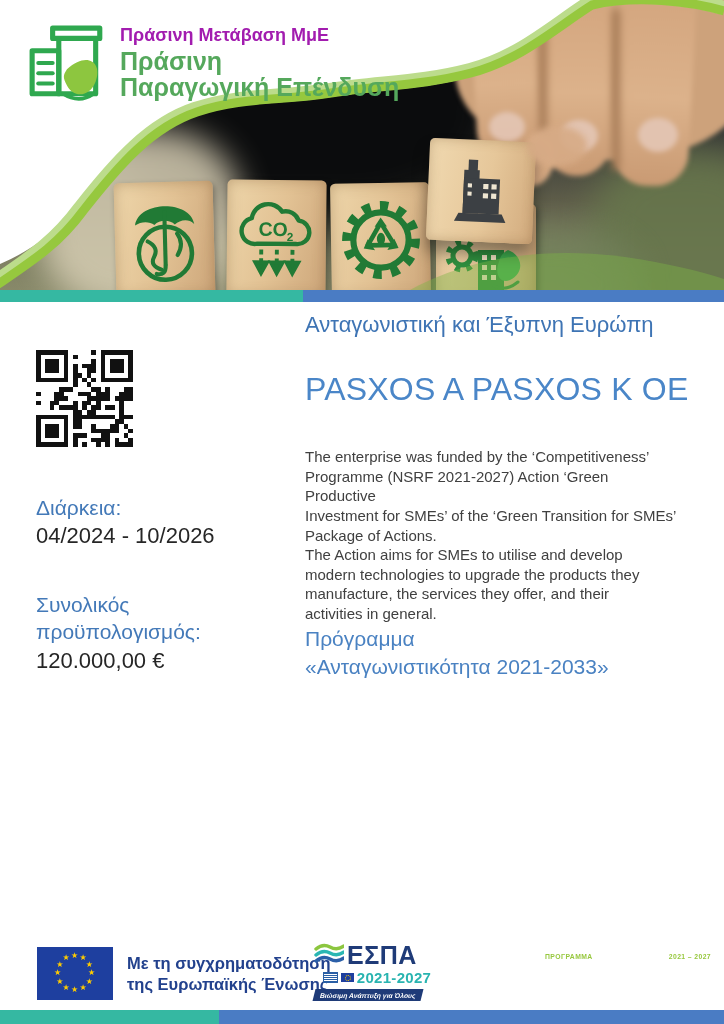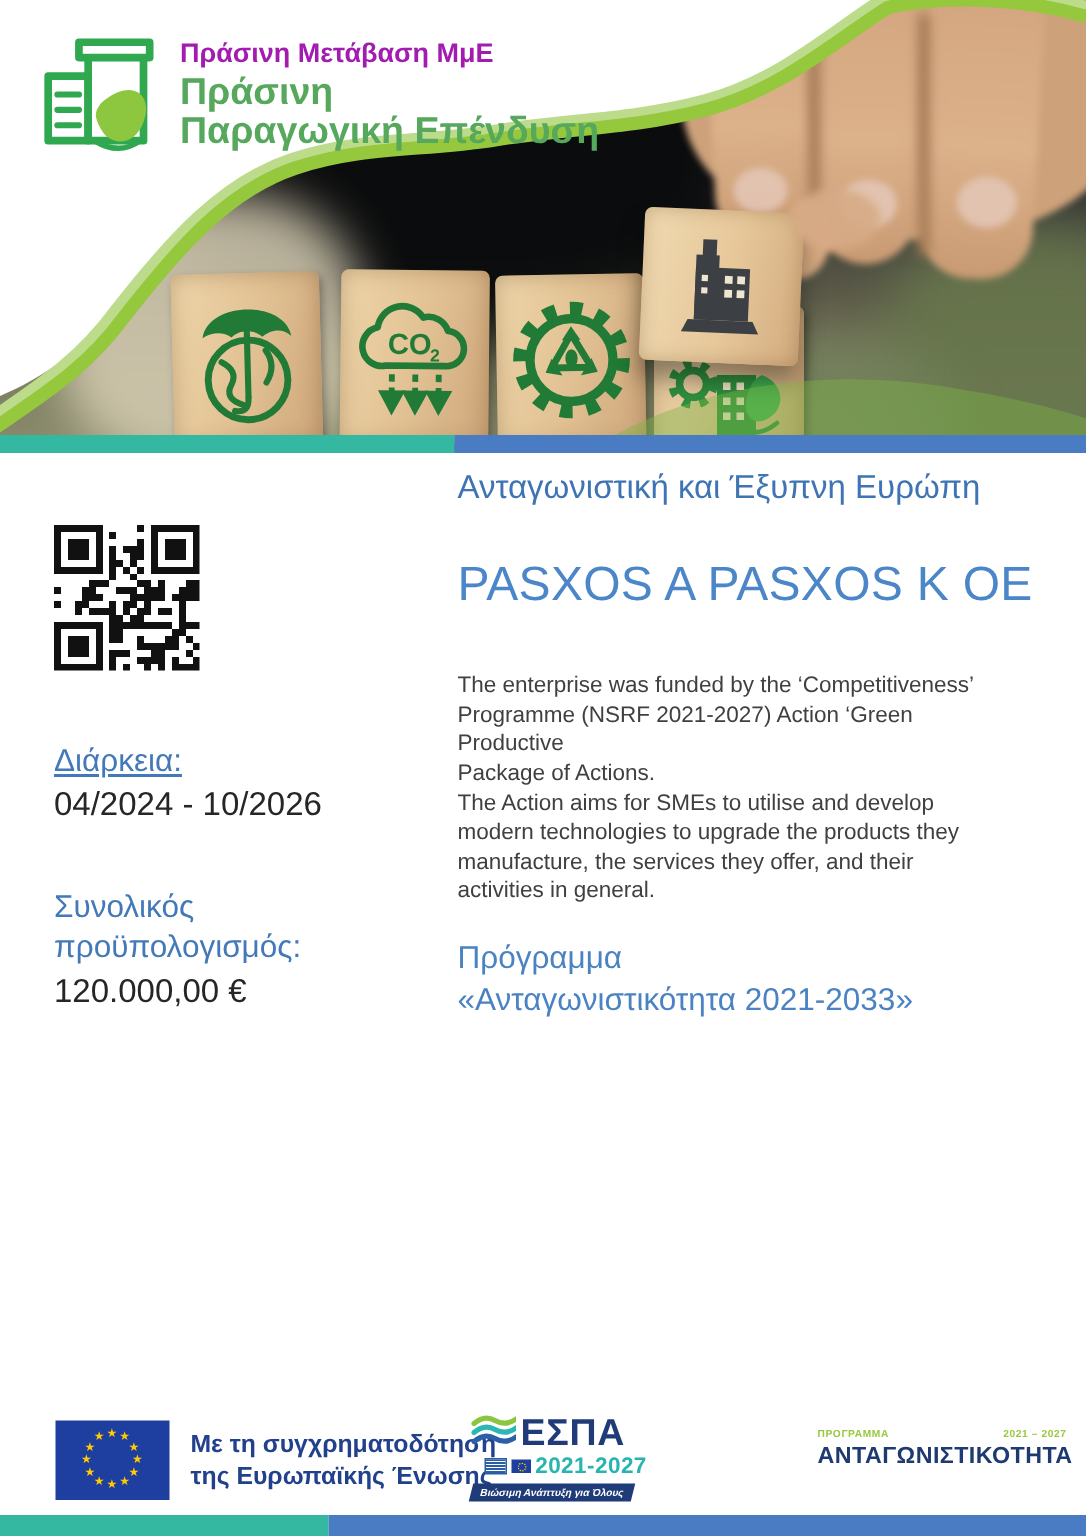--- a/index.html
+++ b/index.html
@@ -68,21 +68,21 @@
   .seg-blue{background:#4a7cc4;height:100%;flex:1;}
   .bar-top .seg-teal{width:303px;}
   .bar-bottom .seg-teal{width:219px;}
 
   
   .qr{position:absolute;left:36px;top:350px;width:97px;height:97px;}
   .qr svg{width:100%;height:100%;shape-rendering:crispEdges;}
 
   .blue-label{color:#4379b8;font-size:21px;line-height:1.3;}
   .dark-value{color:#262626;font-size:22px;}
-  .duration-label{left:36px;top:494px;text-decoration:underline;}
+  .duration-label{left:36px;top:494px;}
   .duration-value{left:36px;top:523px;}
   .budget-label{left:36px;top:591px;width:230px;}
   .budget-value{left:36px;top:648px;}
 
   .tagline{left:305px;top:312px;font-size:22px;color:#3e74b4;}
   .beneficiary{left:305px;top:371px;font-size:32px;font-weight:400;color:#4a86c8;letter-spacing:.2px;}
   .description{left:305px;top:447px;width:375px;font-size:15px;line-height:1.31;color:#404040;}
   .programme{left:305px;top:625px;font-size:21px;color:#4a82c2;line-height:1.33;}
 
   
@@ -387,20 +387,21 @@
         <rect x="2" y="16" width="3" height="3" fill="#111"></rect>
       </svg>
   </div>
 
   <div class="abs tagline">Ανταγωνιστική και Έξυπνη Ευρώπη</div>
   <div class="abs beneficiary">PASXOS A PASXOS K OE</div>
 
   <div class="abs description">
     <div>The enterprise was funded by the ‘Competitiveness’</div>
     <div>Programme (NSRF 2021-2027) Action ‘Green Productive</div>
+    <div>Investment for SMEs’ of the ‘Green Transition for SMEs’</div>
     <div>Package of Actions.</div>
     <div>The Action aims for SMEs to utilise and develop</div>
     <div>modern technologies to upgrade the products they</div>
     <div>manufacture, the services they offer, and their</div>
     <div>activities in general.</div>
   </div>
 
   <div class="abs programme">
     <div>Πρόγραμμα</div>
     <div>«Ανταγωνιστικότητα 2021-2033»</div>
@@ -445,21 +446,20 @@
       <span class="espa-period">2021-2027</span>
     </div>
     <div class="espa-banner">Βιώσιμη Ανάπτυξη για Όλους</div>
   </div>
 
   <div class="antag">
     <div class="antag-top">
       <span>ΠΡΟΓΡΑΜΜΑ</span>
       <span>2021 – 2027</span>
     </div>
-    <div class="antag-name">ΑΝΤΑΓΩΝΙΣΤΙΚΟΤΗΤΑ</div>
   </div>
 
   <div class="bar bar-bottom">
     <div class="seg-teal"></div>
     <div class="seg-blue"></div>
   </div>
 
 </div>
 
 </body></html>

